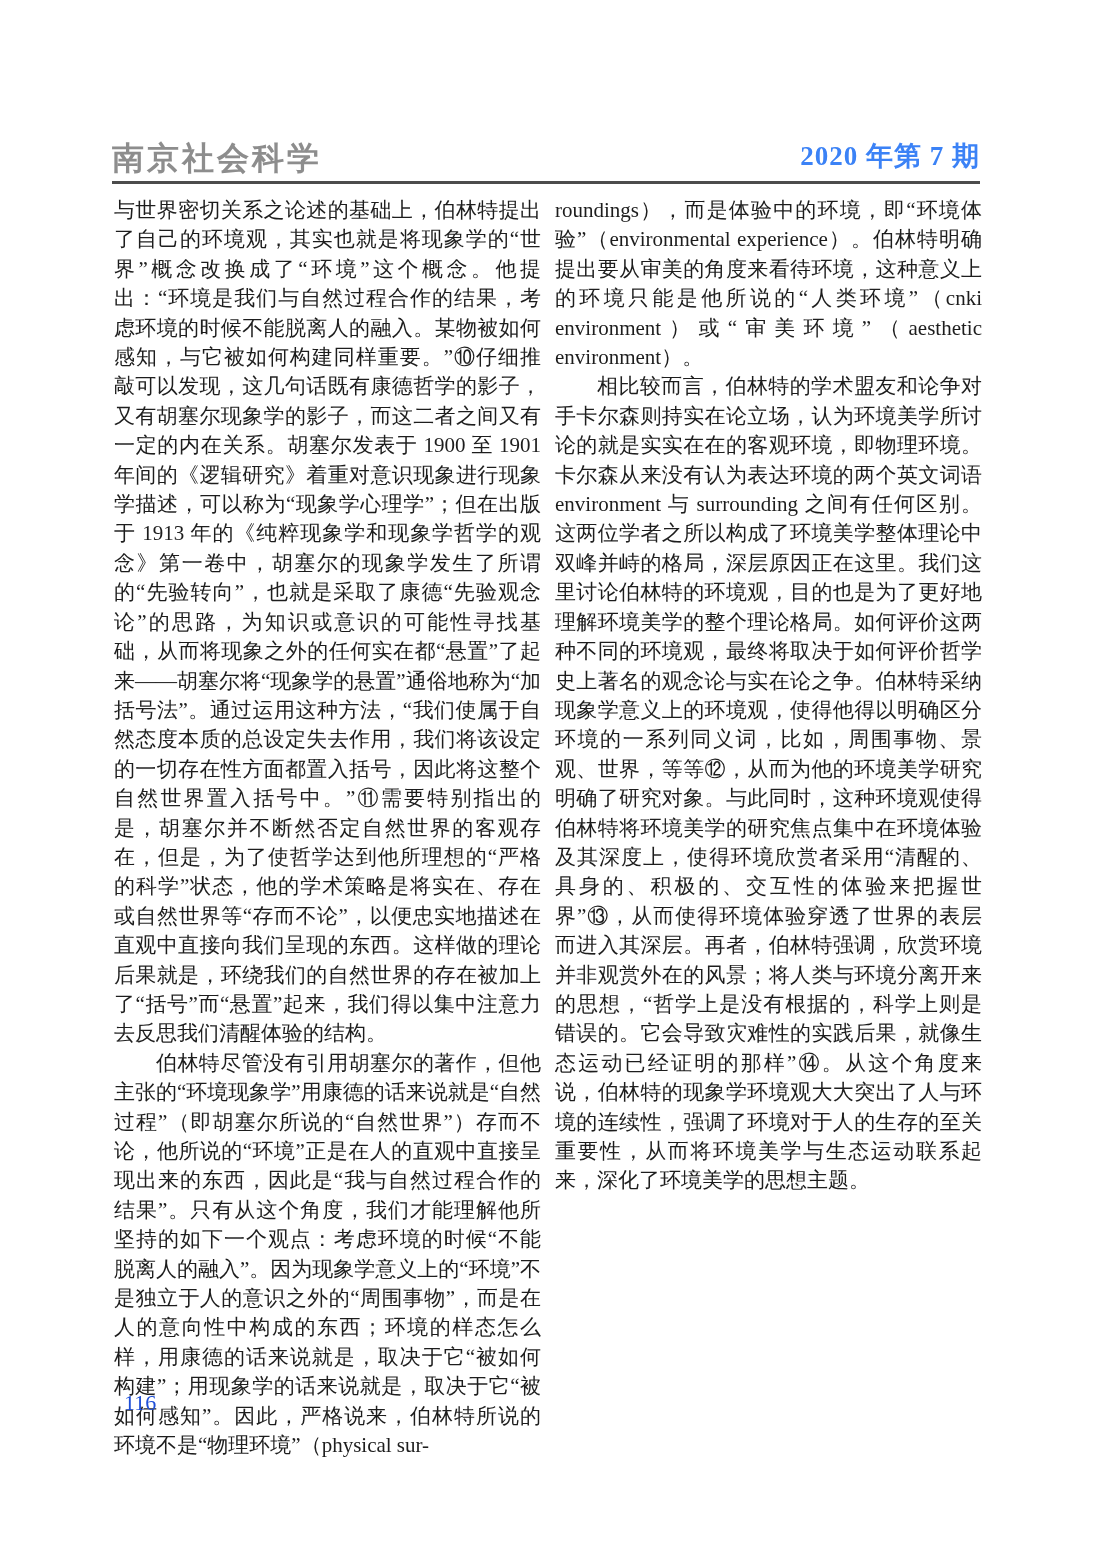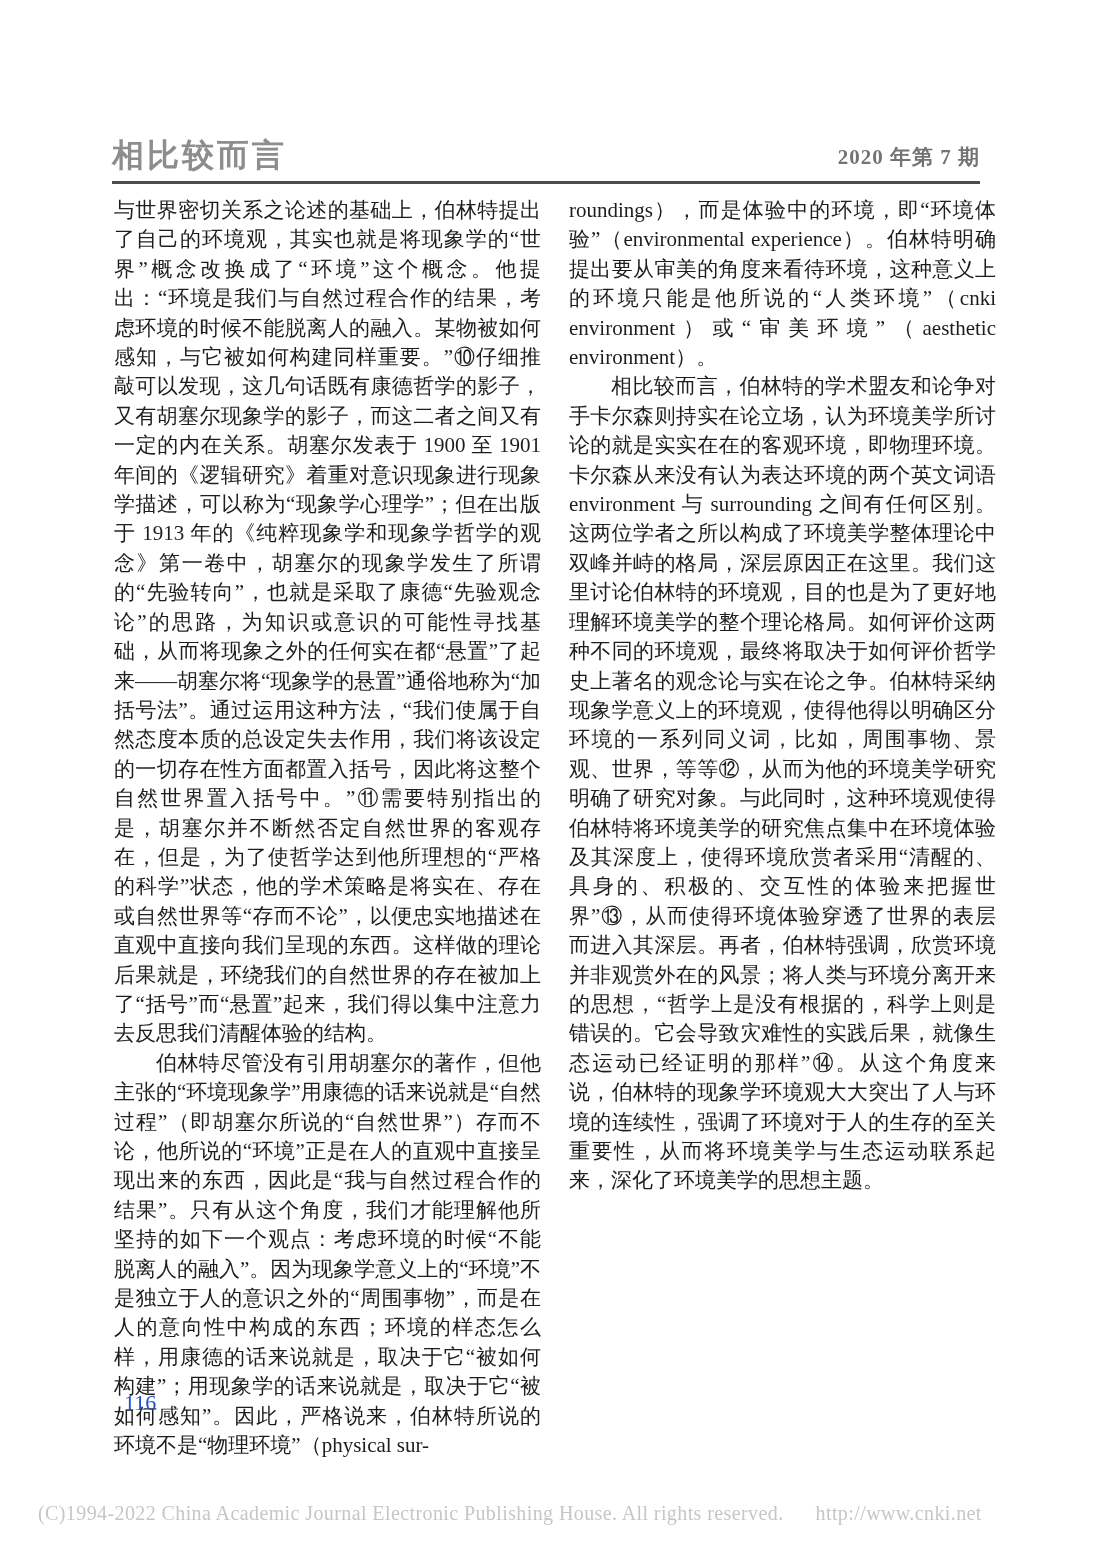--- a/index.html
+++ b/index.html
@@ -25,41 +25,41 @@
     align-items: flex-end;
   }
   .journal-title {
     font-size: 32px;
     font-weight: bold;
     color: #8d8d8d;
     letter-spacing: 3px;
     line-height: 1.1;
   }
   .issue-info {
-    font-size: 21px;
+    font-size: 27px;
     font-weight: bold;
-    color: #737373;
+    color: #3b82f6;
     letter-spacing: 1px;
     padding-bottom: 2px;
   }
   .header-rule {
     position: absolute;
     left: 112px;
     top: 181px;
     width: 868px;
     height: 3px;
     background: #4c4c4c;
   }
   .content {
     position: absolute;
     left: 114px;
     top: 196px;
     width: 872px;
     display: flex;
-    gap: 28px;
+    gap: 14px;
   }
   .column {
     width: 427px;
     flex: 0 0 427px;
     font-size: 21px;
     line-height: 29.4px;
     color: #1d1d1d;
     text-align: justify;
     text-justify: inter-ideograph;
   }
@@ -89,36 +89,33 @@
   .watermark .url {
     margin-left: 32px;
   }
 </style>
 </head>
 <body>
 
 <div class="page">
 
   <header class="page-header">
-    <div class="journal-title">相比较而言</div>
+    <div class="journal-title">南京社会科学</div>
     <div class="issue-info">2020 年第 7 期</div>
   </header>
 
   <div class="header-rule"></div>
 
   <main class="content">
     <div class="column">
       <p>与世界密切关系之论述的基础上，伯林特提出了自己的环境观，其实也就是将现象学的“世界”概念改换成了“环境”这个概念。他提出：“环境是我们与自然过程合作的结果，考虑环境的时候不能脱离人的融入。某物被如何感知，与它被如何构建同样重要。”⑩仔细推敲可以发现，这几句话既有康德哲学的影子，又有胡塞尔现象学的影子，而这二者之间又有一定的内在关系。胡塞尔发表于 1900 至 1901 年间的《逻辑研究》着重对意识现象进行现象学描述，可以称为“现象学心理学”；但在出版于 1913 年的《纯粹现象学和现象学哲学的观念》第一卷中，胡塞尔的现象学发生了所谓的“先验转向”，也就是采取了康德“先验观念论”的思路，为知识或意识的可能性寻找基础，从而将现象之外的任何实在都“悬置”了起来——胡塞尔将“现象学的悬置”通俗地称为“加括号法”。通过运用这种方法，“我们使属于自然态度本质的总设定失去作用，我们将该设定的一切存在性方面都置入括号，因此将这整个自然世界置入括号中。”⑪需要特别指出的是，胡塞尔并不断然否定自然世界的客观存在，但是，为了使哲学达到他所理想的“严格的科学”状态，他的学术策略是将实在、存在或自然世界等“存而不论”，以便忠实地描述在直观中直接向我们呈现的东西。这样做的理论后果就是，环绕我们的自然世界的存在被加上了“括号”而“悬置”起来，我们得以集中注意力去反思我们清醒体验的结构。</p>
       <p class="indent">伯林特尽管没有引用胡塞尔的著作，但他主张的“环境现象学”用康德的话来说就是“自然过程”（即胡塞尔所说的“自然世界”）存而不论，他所说的“环境”正是在人的直观中直接呈现出来的东西，因此是“我与自然过程合作的结果”。只有从这个角度，我们才能理解他所坚持的如下一个观点：考虑环境的时候“不能脱离人的融入”。因为现象学意义上的“环境”不是独立于人的意识之外的“周围事物”，而是在人的意向性中构成的东西；环境的样态怎么样，用康德的话来说就是，取决于它“被如何构建”；用现象学的话来说就是，取决于它“被如何感知”。因此，严格说来，伯林特所说的环境不是“物理环境”（physical sur-</p>
     </div>
     <div class="column">
       <p>roundings），而是体验中的环境，即“环境体验”（environmental experience）。伯林特明确提出要从审美的角度来看待环境，这种意义上的环境只能是他所说的“人类环境”（cnki environment）或“审美环境”（aesthetic environment）。</p>
       <p class="indent">相比较而言，伯林特的学术盟友和论争对手卡尔森则持实在论立场，认为环境美学所讨论的就是实实在在的客观环境，即物理环境。卡尔森从来没有认为表达环境的两个英文词语 environment 与 surrounding 之间有任何区别。这两位学者之所以构成了环境美学整体理论中双峰并峙的格局，深层原因正在这里。我们这里讨论伯林特的环境观，目的也是为了更好地理解环境美学的整个理论格局。如何评价这两种不同的环境观，最终将取决于如何评价哲学史上著名的观念论与实在论之争。伯林特采纳现象学意义上的环境观，使得他得以明确区分环境的一系列同义词，比如，周围事物、景观、世界，等等⑫，从而为他的环境美学研究明确了研究对象。与此同时，这种环境观使得伯林特将环境美学的研究焦点集中在环境体验及其深度上，使得环境欣赏者采用“清醒的、具身的、积极的、交互性的体验来把握世界”⑬，从而使得环境体验穿透了世界的表层而进入其深层。再者，伯林特强调，欣赏环境并非观赏外在的风景；将人类与环境分离开来的思想，“哲学上是没有根据的，科学上则是错误的。它会导致灾难性的实践后果，就像生态运动已经证明的那样”⑭。从这个角度来说，伯林特的现象学环境观大大突出了人与环境的连续性，强调了环境对于人的生存的至关重要性，从而将环境美学与生态运动联系起来，深化了环境美学的思想主题。</p>
     </div>
   </main>
 
   <div class="page-number">116</div>
 
-  <footer class="watermark">
-    <span>(C)1994-2022 China Academic Journal Electronic Publishing House. All rights reserved.</span><span class="url">http://www.cnki.net</span>
-  </footer>
 
 </div>
 
 </body></html>

